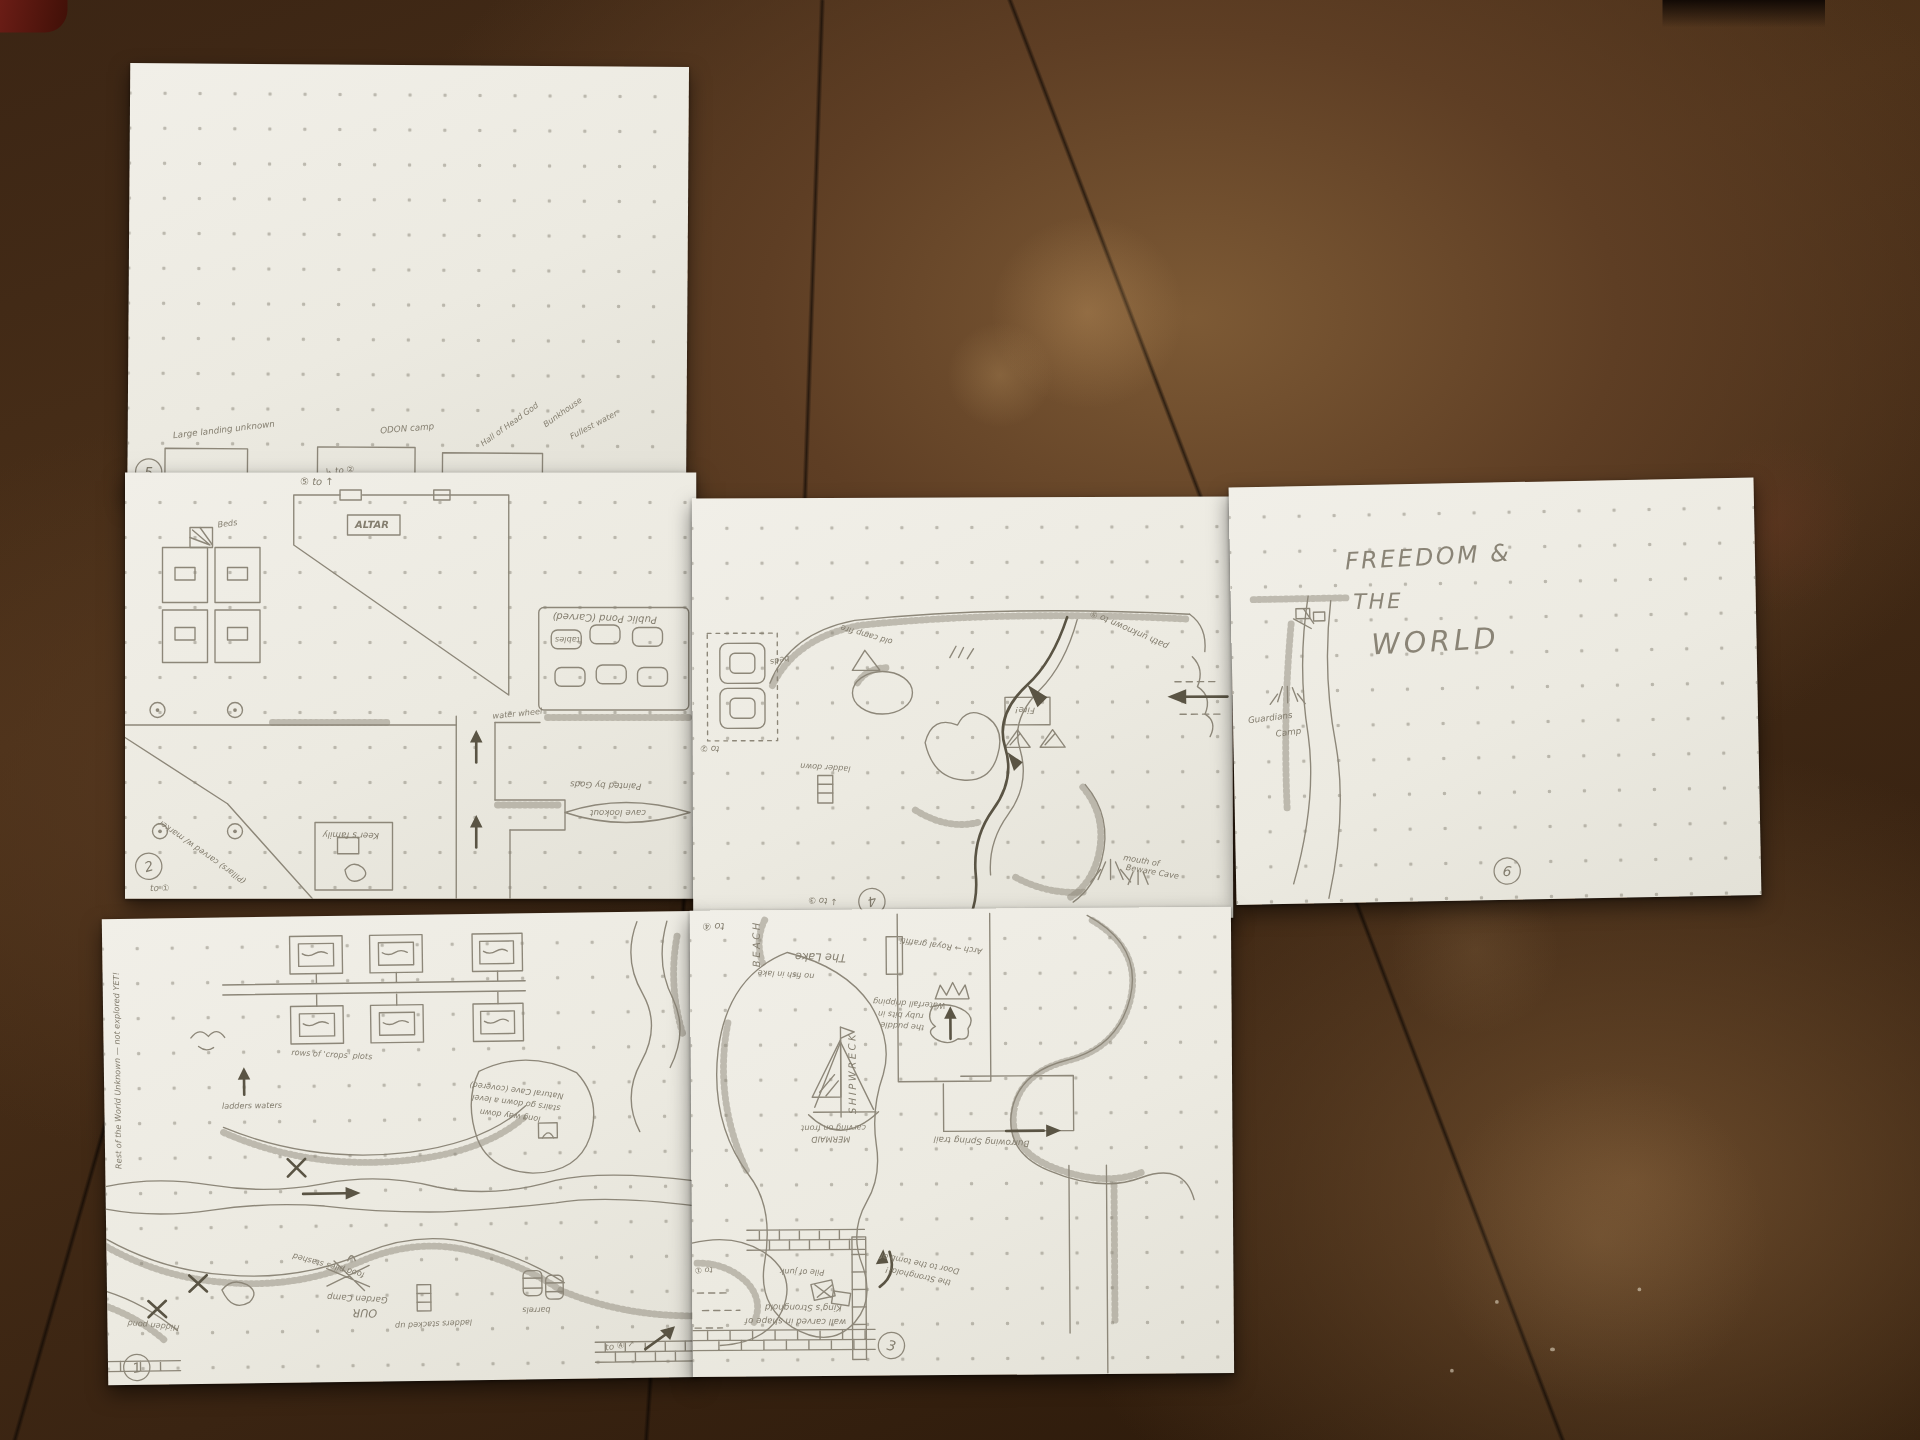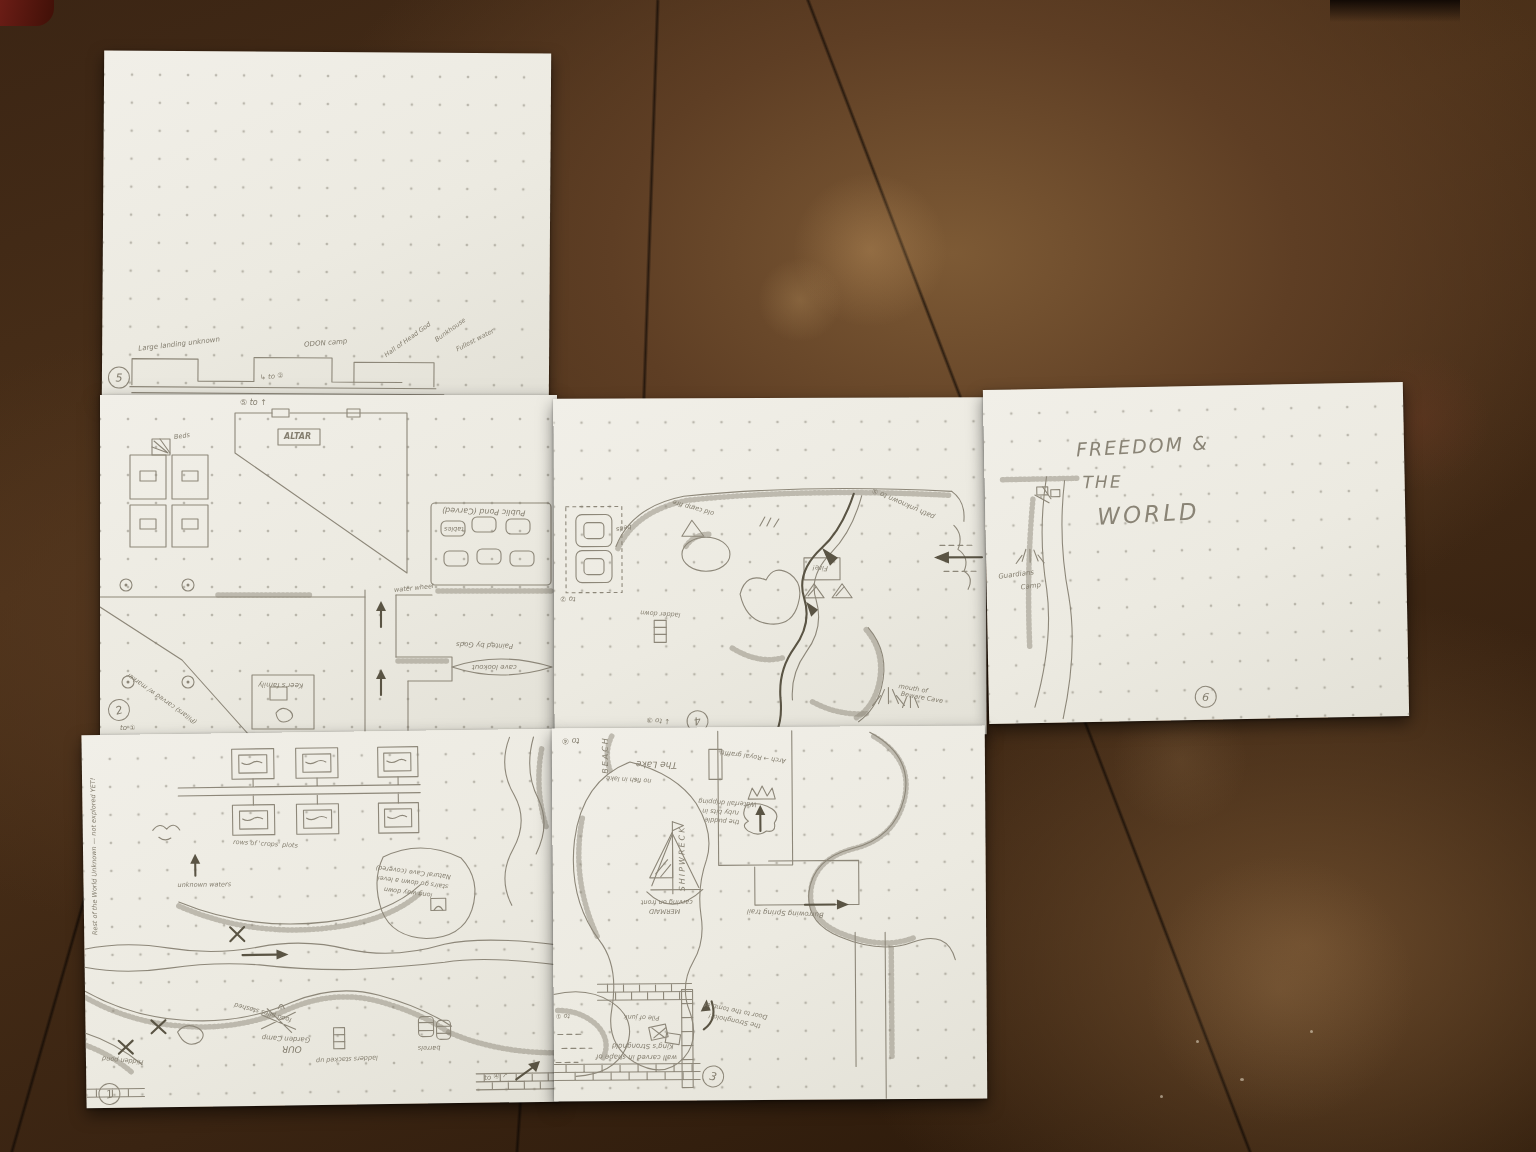--- a/index.html
+++ b/index.html
@@ -66,21 +66,21 @@
     </svg>
     <span class="lbl s7" style="left:36px;top:290px;transform:rotate(-7deg);">Large landing unknown</span>
     <span class="lbl s7" style="left:202px;top:288px;transform:rotate(-5deg);">ODON camp</span>
     <span class="lbl s65" style="left:278px;top:284px;transform:rotate(-36deg);">Hall of Head God</span>
     <span class="lbl s65" style="left:330px;top:274px;transform:rotate(-36deg);">Bunkhouse</span>
     <span class="lbl s65" style="left:352px;top:284px;transform:rotate(-28deg);">Fullest water</span>
     <span class="lbl s7" style="left:158px;top:322px;transform:rotate(-6deg);">↳ to ②</span>
     <span class="pg" style="left:6px;top:316px;">5</span>
   </div>
 
-  <div class="sheet" style="left:100px;top:395px;width:457px;height:341px;">
+  <div class="sheet" style="left:100px;top:378px;width:457px;height:341px;">
     <svg class="sk" viewBox="0 0 457 341">
 
       <path d="M135,18 H172 M190,18 H307 M135,18 V58 M307,18 V178 M135,58 L307,178"></path>
       <rect x="172" y="14" width="17" height="8"></rect>
         <rect x="247" y="14" width="13" height="8"></rect>
       <rect x="178" y="34" width="42" height="16"></rect>
 
       <rect x="30" y="60" width="36" height="44"></rect>
         <rect x="72" y="60" width="36" height="44"></rect>
       <rect x="30" y="110" width="36" height="42"></rect>
@@ -277,21 +277,21 @@
         <path d="M351,296 h14 M351,303 h14"></path>
 
       <path d="M390,344 h82 M390,352 h82 M390,360 h82 M398,344 v8 M414,344 v8 M430,344 v8 M446,344 v8 M462,344 v8 M406,352 v8 M422,352 v8 M438,352 v8 M454,352 v8"></path>
       <path d="M0,354 h58 M0,362 h58 M10,354 v8 M26,354 v8 M42,354 v8"></path>
 
       <path class="dk" d="M430,350 L450,336"></path>
         <path class="fl" d="M454,332 l-12,3 l8,8 z"></path>
     </svg>
     <span class="lbl s65" style="left:8px;top:200px;transform:rotate(-90deg);transform-origin:0 0;">Rest of the World Unknown — not explored YET!</span>
     <span class="lbl s65" style="left:150px;top:108px;transform:rotate(4deg);">rows of 'crops' plots</span>
-    <span class="lbl s65" style="left:94px;top:148px;">unknown waters</span>
+    <span class="lbl s65" style="left:94px;top:148px;">ladders waters</span>
     <span class="lbl s65" style="left:292px;top:138px;transform:rotate(188deg);">Natural Cave (covered)</span>
     <span class="lbl s65" style="left:294px;top:148px;transform:rotate(188deg);">stairs go down a level</span>
     <span class="lbl s65" style="left:300px;top:158px;transform:rotate(188deg);">long way down</span>
     <span class="lbl s65" style="left:148px;top:276px;transform:rotate(196deg);">food piles stashed</span>
     <span class="lbl s9" style="left:196px;top:312px;transform:rotate(182deg);">OUR</span>
     <span class="lbl s7" style="left:176px;top:302px;transform:rotate(184deg);">Garden Camp</span>
     <span class="lbl s65" style="left:16px;top:322px;transform:rotate(186deg);">Hidden pond</span>
     <span class="lbl s65" style="left:230px;top:324px;transform:rotate(178deg);">ladders stacked up</span>
     <span class="lbl s65" style="left:332px;top:314px;transform:rotate(180deg);">barrels</span>
     <span class="lbl s7" style="left:398px;top:344px;transform:rotate(-8deg);">to ④ ↗</span>

